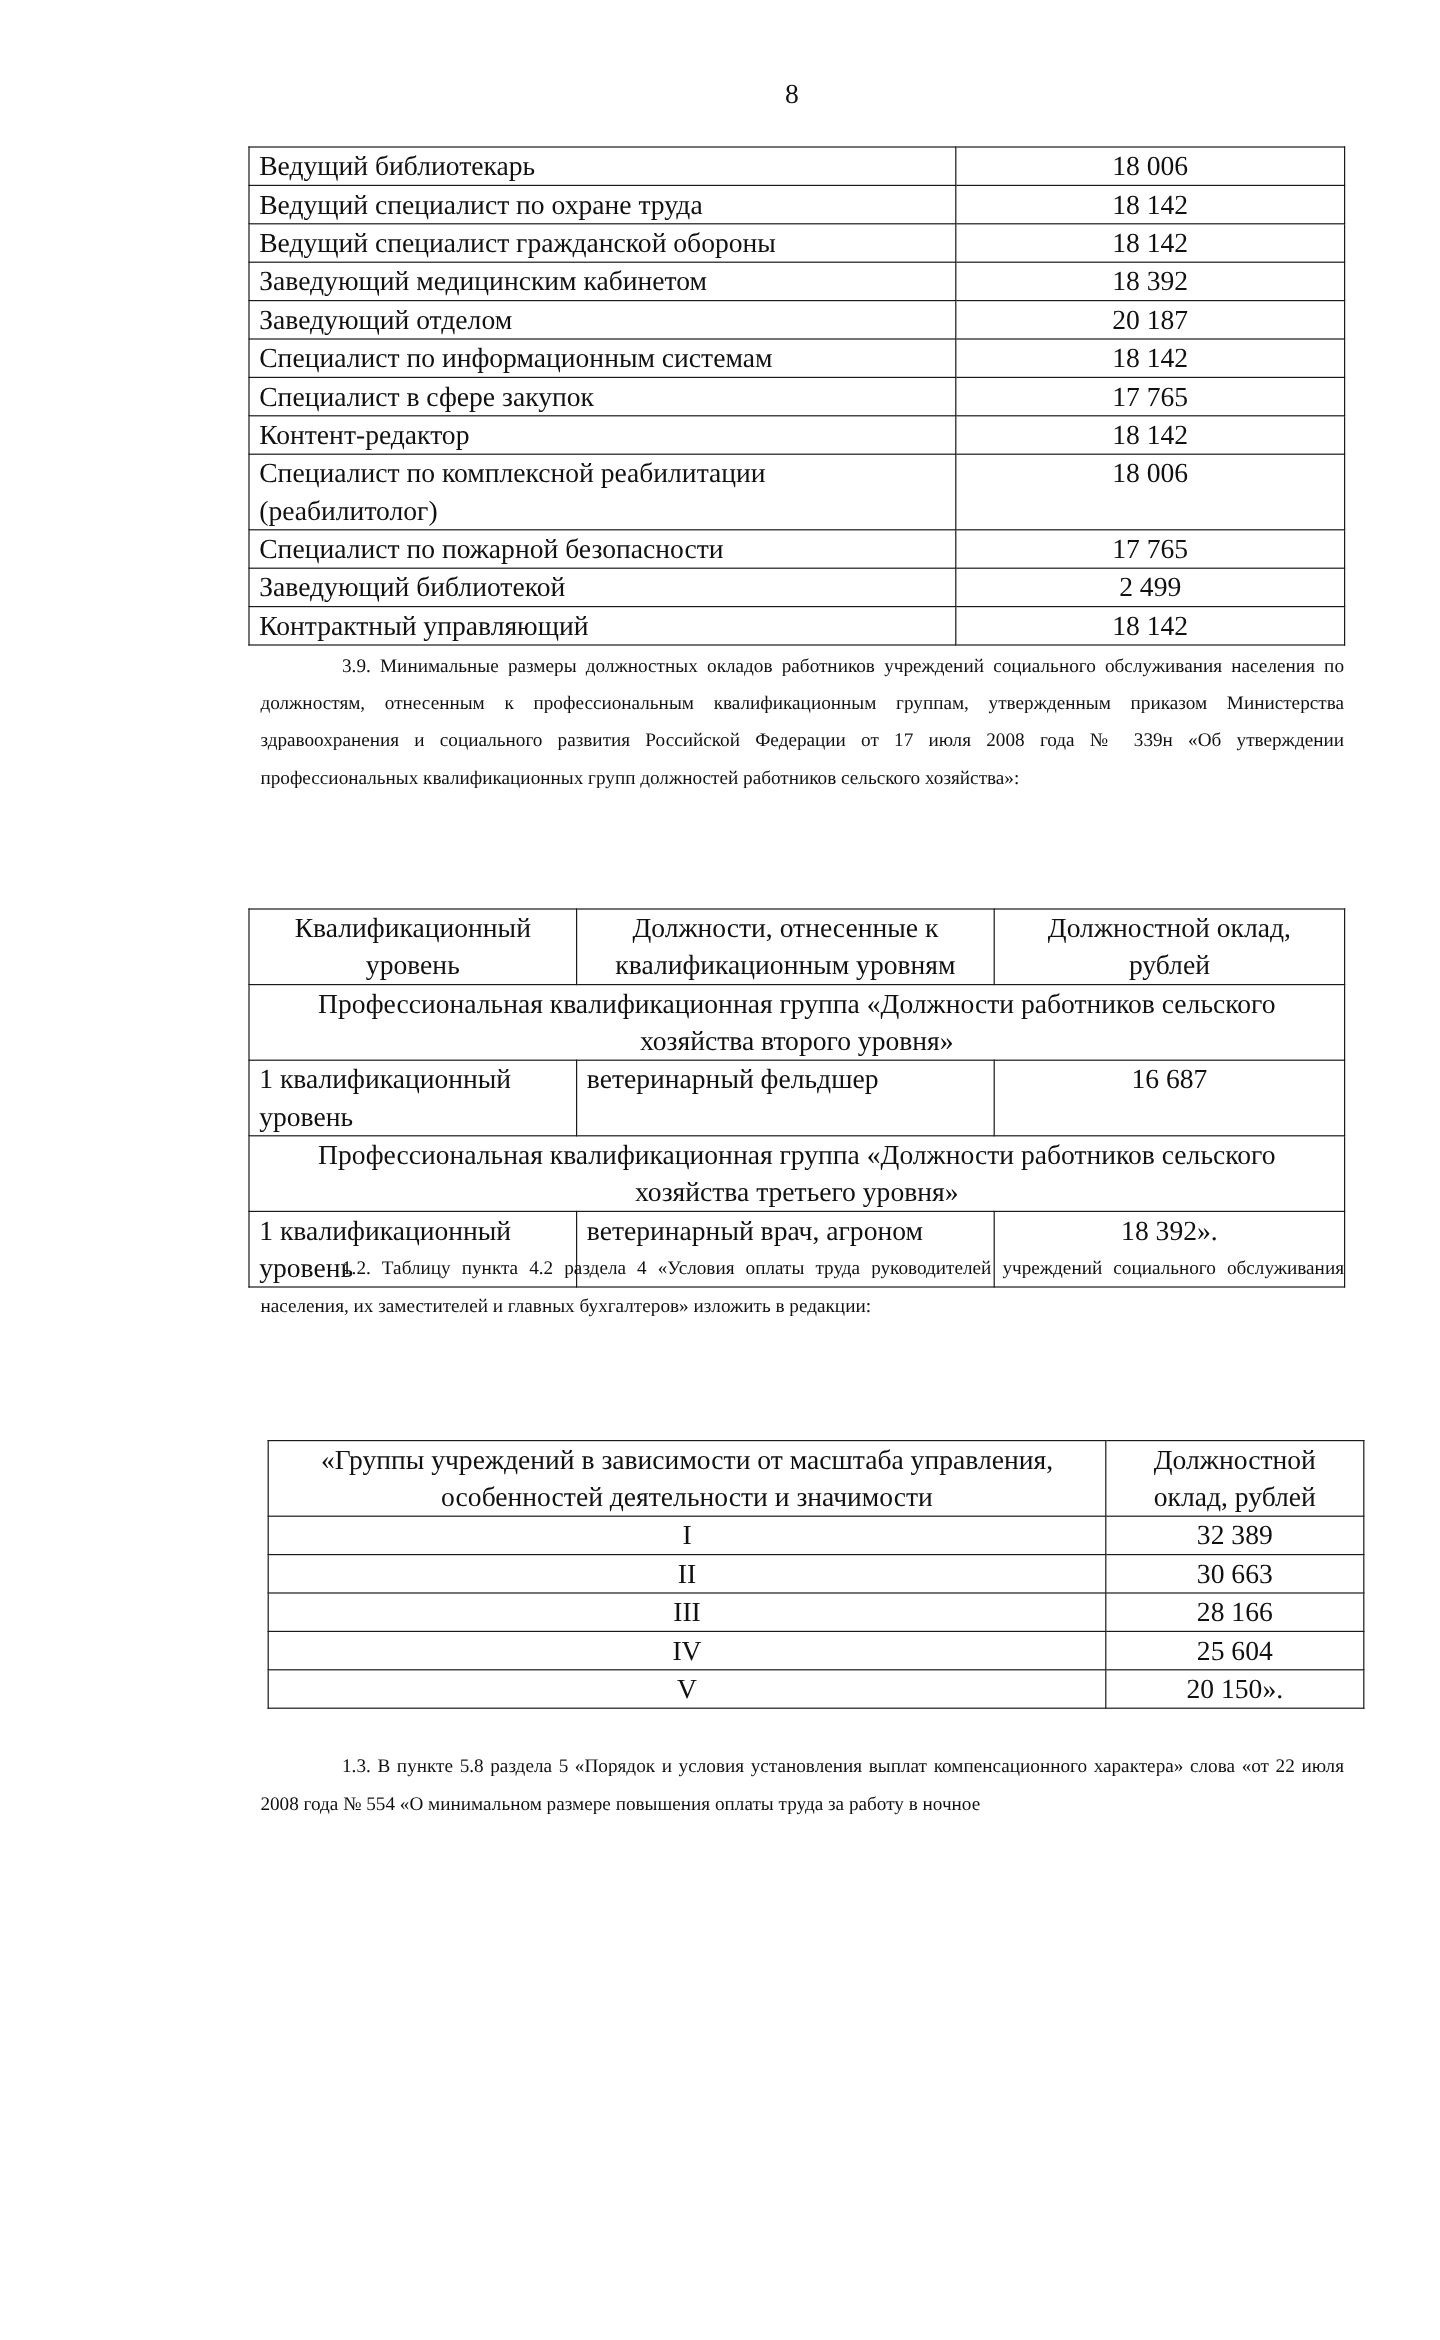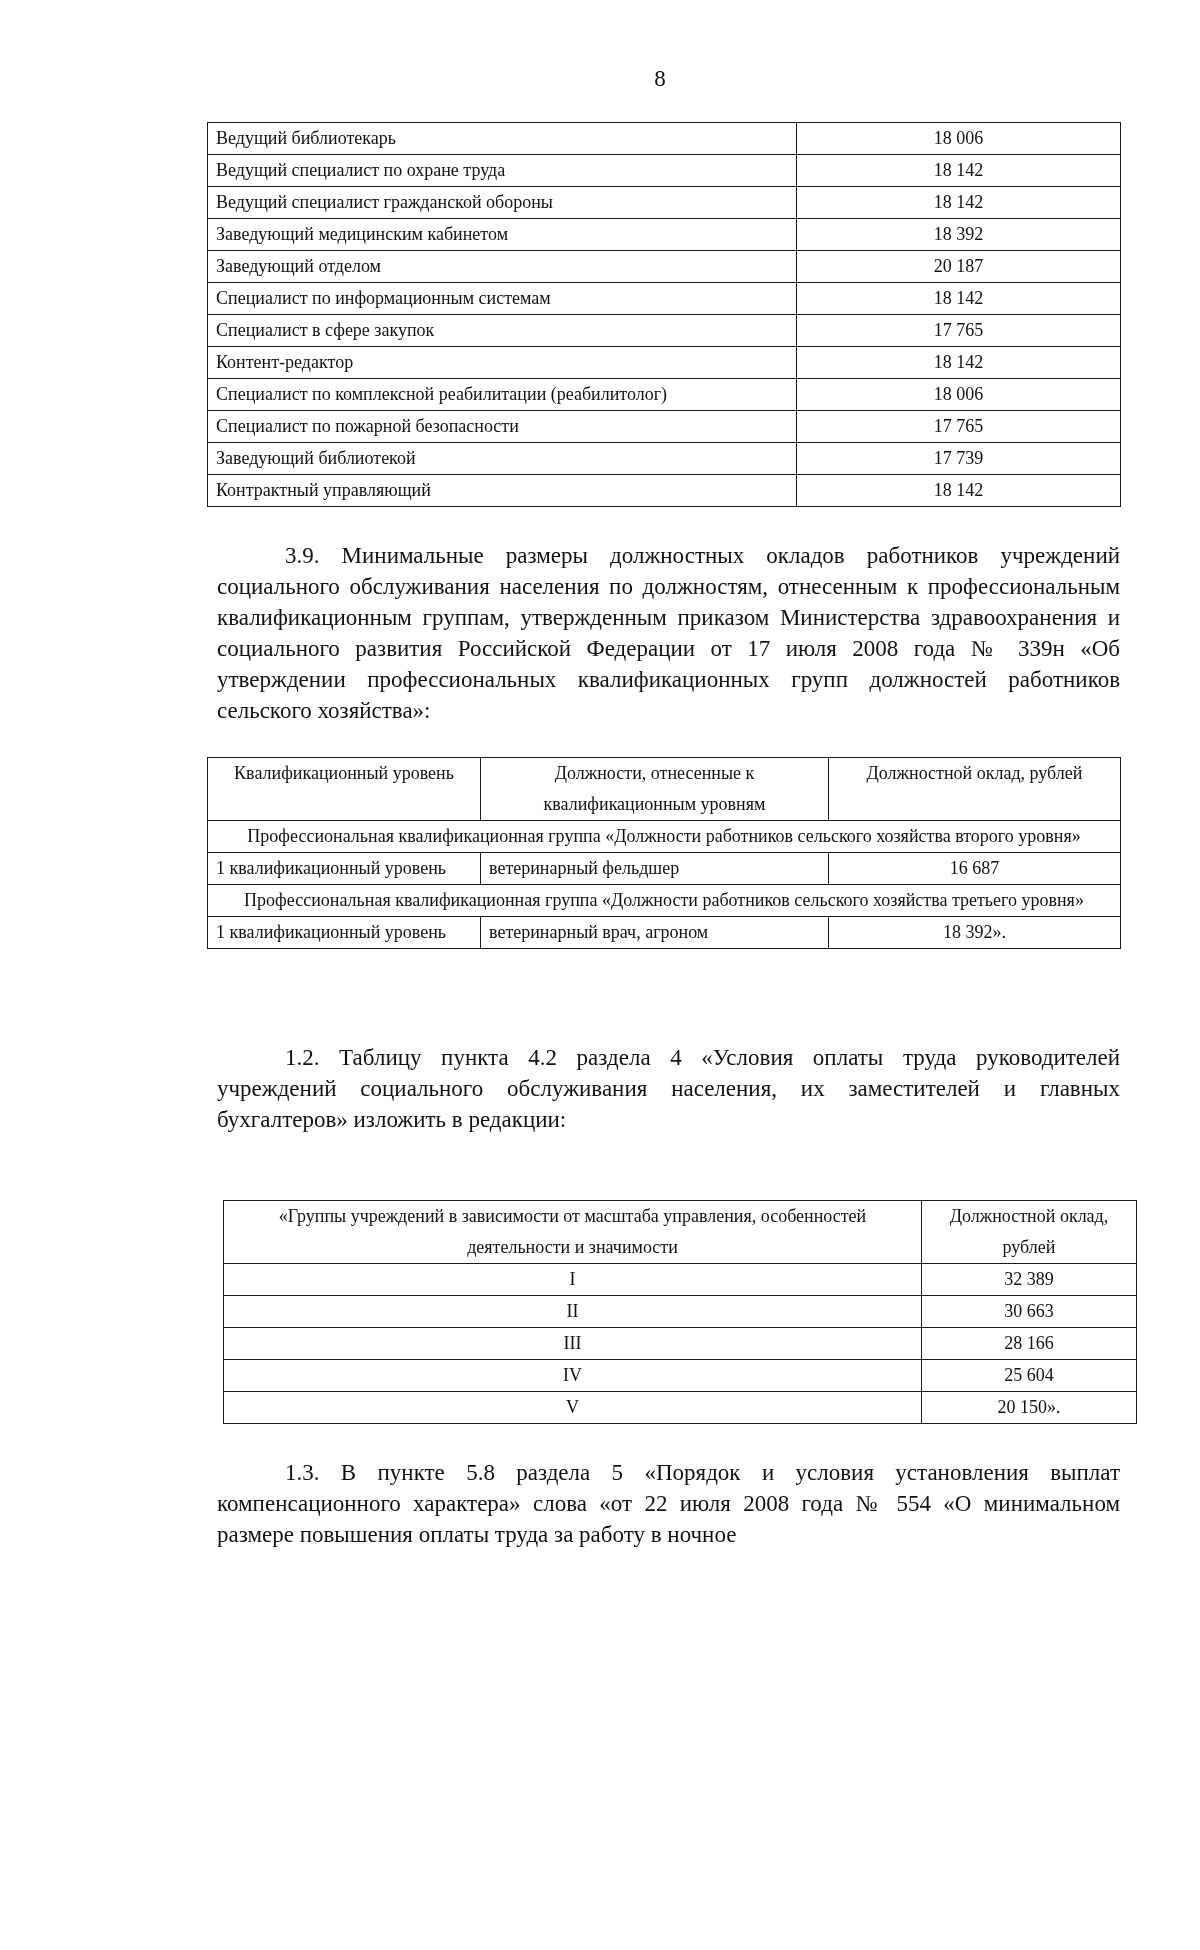--- a/index.html
+++ b/index.html
@@ -7,38 +7,38 @@
     width: 1200px; height: 1950px; position: relative; overflow: hidden;
     font-family: "Liberation Serif", "DejaVu Serif", serif;
     color: #111111;
   }
   .page-number {
     position: absolute; left: 0; width: 1320px; top: 66px;
     text-align: center; font-size: 23px;
   }
   table {
     position: absolute; border-collapse: collapse; table-layout: fixed;
-    font-size: 18px; line-height: 31px;
+    font-size: 23px; line-height: 31px;
   }
   td, th {
     border: 1.5px solid #1a1a1a; padding: 0 8px; vertical-align: top;
     font-weight: normal;
   }
   #t1 { left: 207px; top: 122px; width: 913px; }
   #t1 td { height: 31px; padding-top: 0; }
   #t1 td.val { text-align: center; }
   #t2 { left: 207px; top: 757px; width: 913px; }
   #t2 th { text-align: center; }
   #t2 td.group { text-align: center; }
   #t2 td.val { text-align: center; }
   #t3 { left: 223px; top: 1200px; width: 913px; }
   #t3 th, #t3 td { text-align: center; }
   .para {
     position: absolute; left: 217px; width: 903px;
-    font-size: 23px; line-height: 31px; text-align: justify;
+    font-size: 16px; line-height: 31px; text-align: justify;
     text-indent: 68px; margin: 0;
   }
   #p39 { top: 540px; }
   #p12 { top: 1042px; }
   #p13 { top: 1424px; margin-top: 33px; }
 </style>
 </head>
 <body>
 
 <div class="page-number">8</div>
@@ -84,21 +84,21 @@
     <tr>
         <td>Специалист по комплексной реабилитации (реабилитолог)</td>
         <td class="val">18 006</td>
       </tr>
     <tr>
         <td>Специалист по пожарной безопасности</td>
         <td class="val">17 765</td>
       </tr>
     <tr>
         <td>Заведующий библиотекой</td>
-        <td class="val">17 739</td>
+        <td class="val">2 499</td>
       </tr>
     <tr>
         <td>Контрактный управляющий</td>
         <td class="val">18 142</td>
       </tr>
   </tbody>
 </table>
 
 <p id="p39" class="para">3.9. Минимальные размеры должностных окладов работников учреждений социального обслуживания населения по должностям, отнесенным к профессиональным квалификационным группам, утвержденным приказом Министерства здравоохранения и социального развития Российской Федерации от 17 июля 2008 года № 339н «Об утверждении профессиональных квалификационных групп должностей работников сельского хозяйства»:</p>
 

